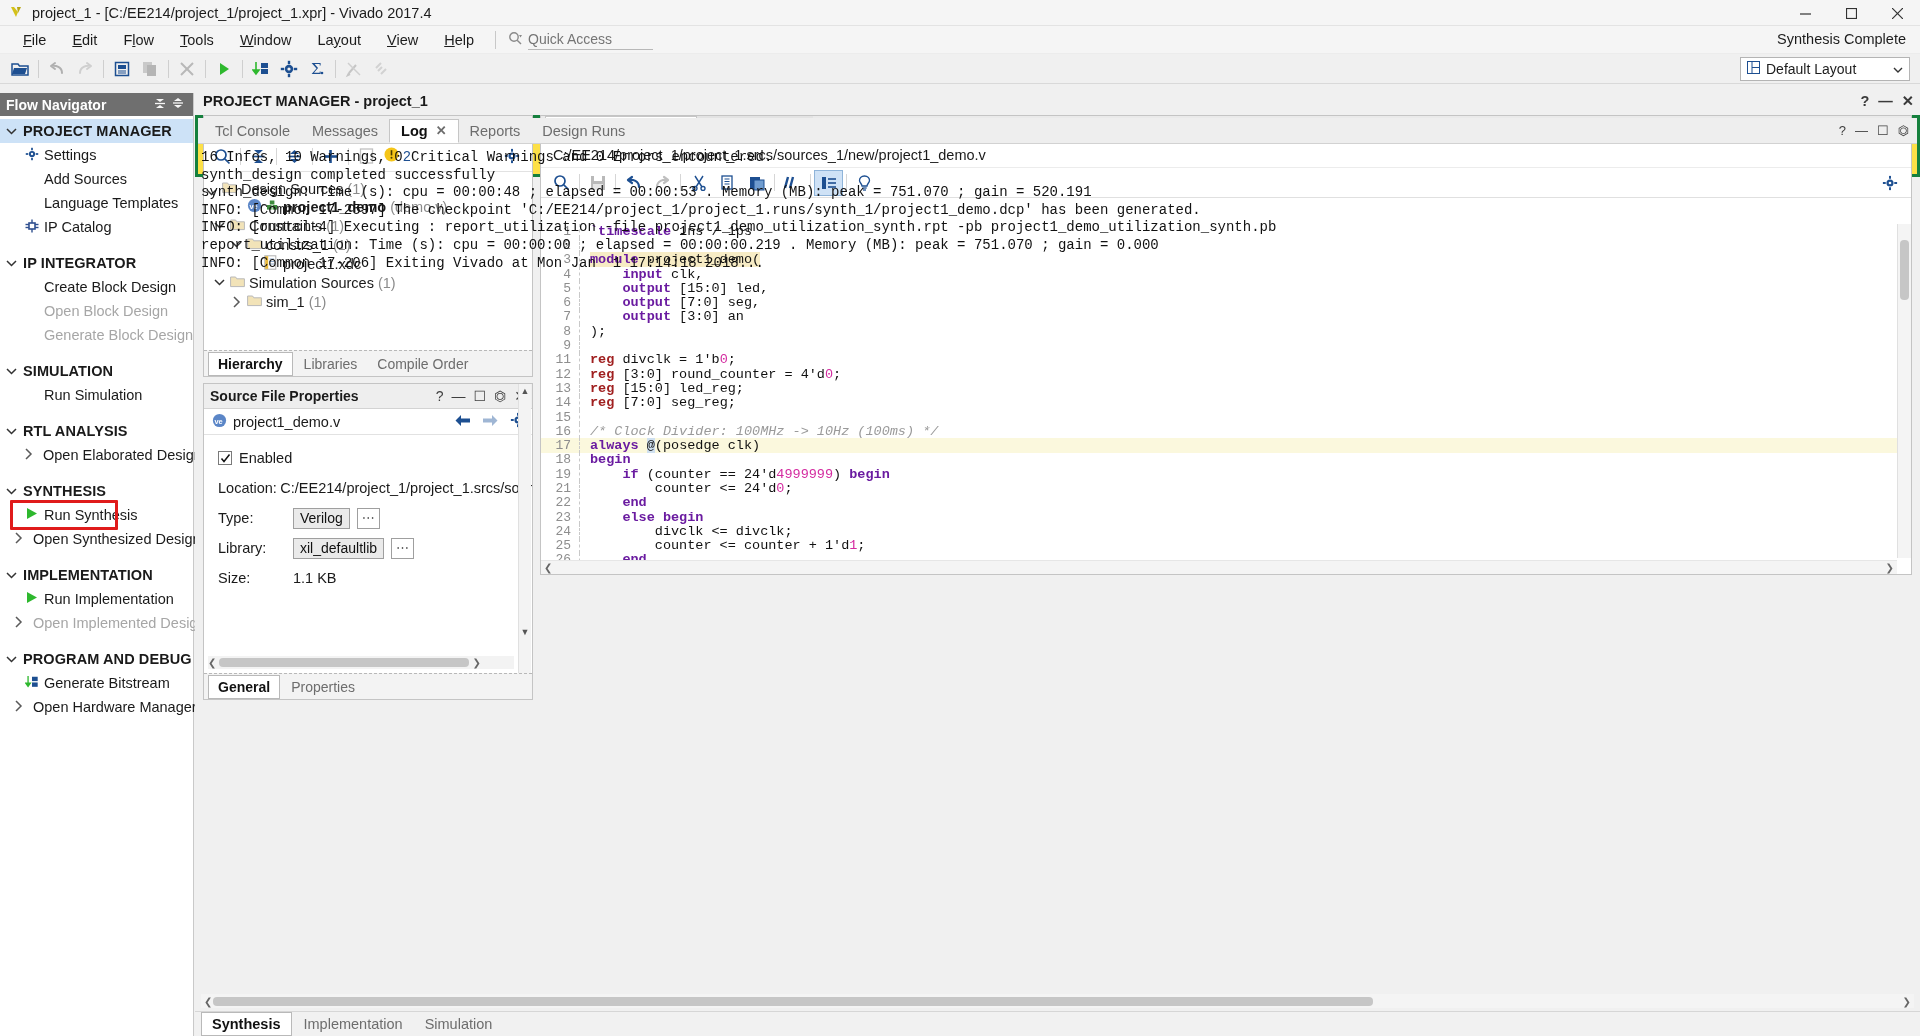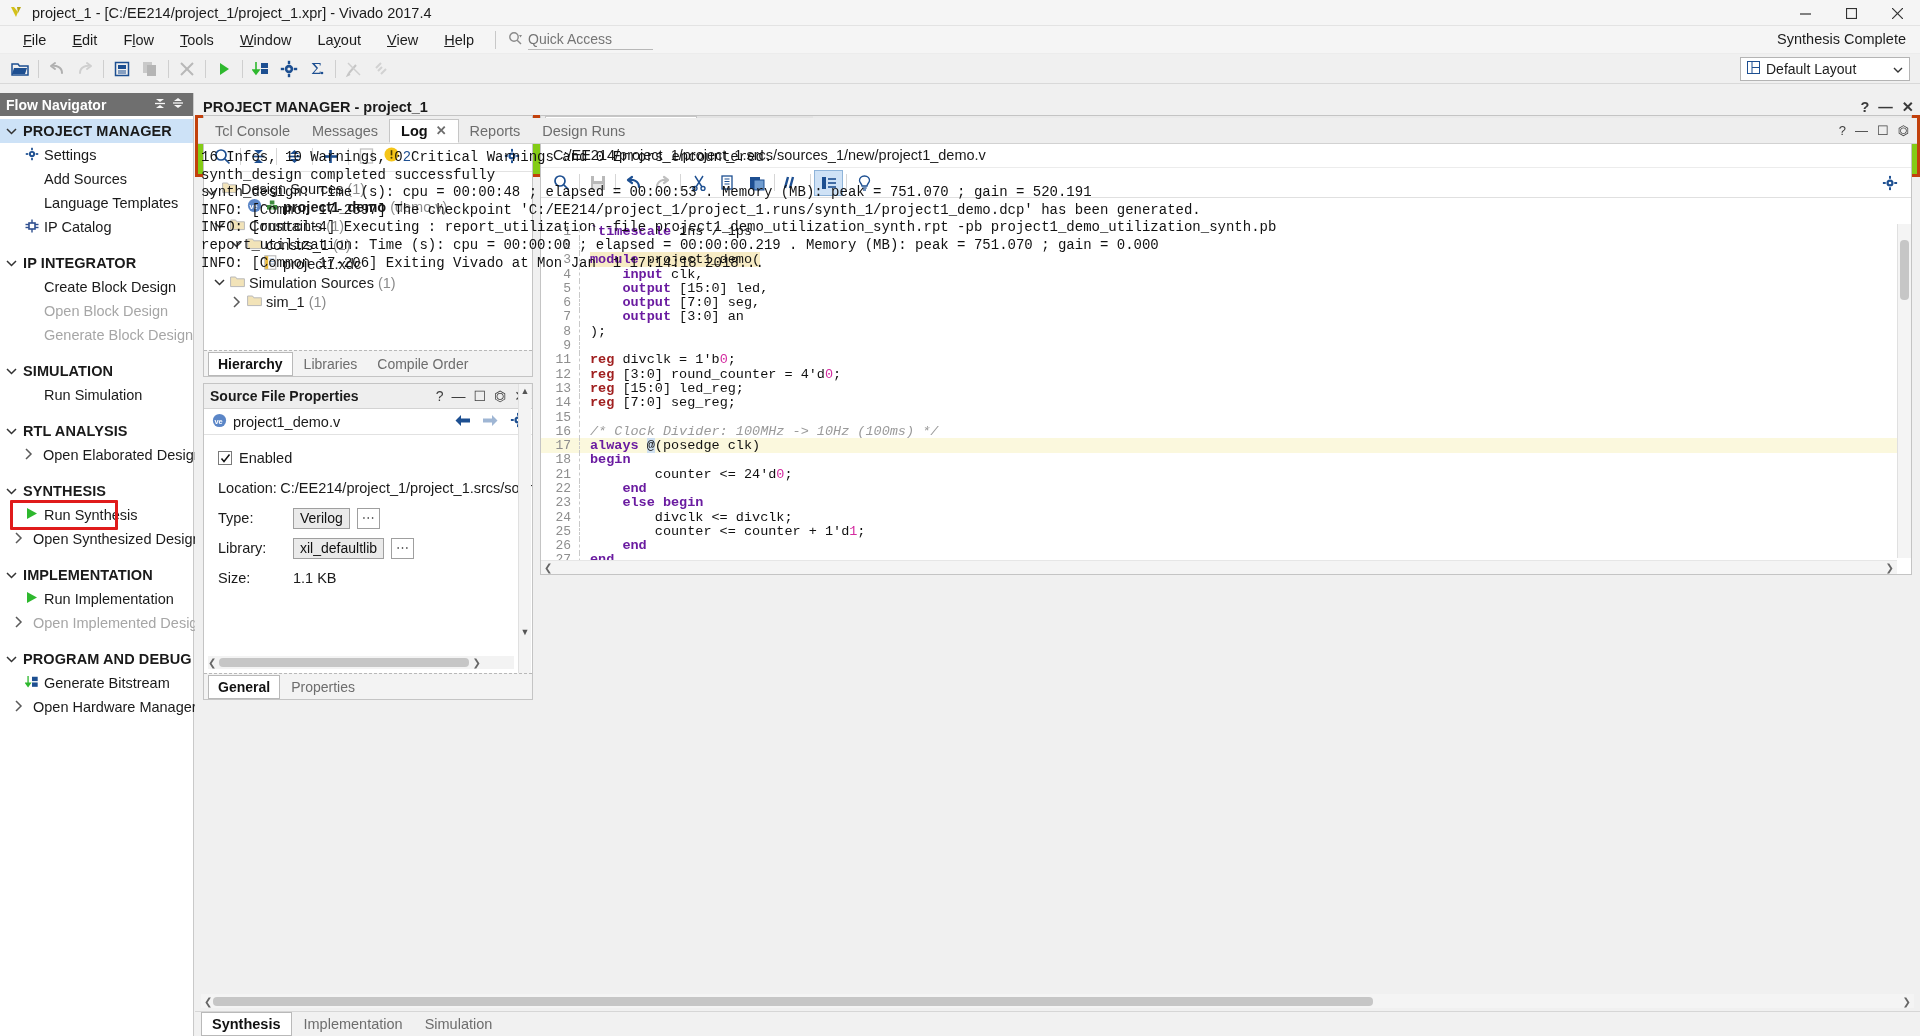--- a/index.html
+++ b/index.html
@@ -90,21 +90,21 @@
   .play { width:13px; flex:none; }
   .arrowr { width:13px; flex:none; color:#5a5a5a; }
   .highlight-box {
     position:absolute; border:3px solid #e01b1b; border-radius:1px;
     pointer-events:none;
   }
 
   
   .main { position:absolute; left:195px; top:93px; right:0; bottom:0; background:#f0f0f0; }
   .pm-bar {
-    height:22px; display:flex; align-items:flex-end; padding-left:8px;
+    height:22px; display:flex; align-items:flex-start; padding-left:8px;
     font-size:14.5px; font-weight:bold; color:#1a1a1a; position:relative;
   }
   .pm-bar .pm-icons { position:absolute; right:6px; display:flex; gap:9px; align-items:center; color:#3a3a3a; }
 
   .panel { background:#fff; border:1px solid #c4c4c4; position:absolute; }
   .panel-head {
     height:25px; background:#eeeeee; border-bottom:1px solid #d3d3d3;
     display:flex; align-items:center; padding:0 6px; font-size:14px; font-weight:bold;
     color:#1a1a1a; position:relative;
   }
@@ -212,21 +212,21 @@
   .modhl { background:#f7ecc5; }
   .op { color:#111; }
   .atsel { background:#cfe0ef; }
   .code-vscroll { position:absolute; right:0; top:108px; bottom:16px; width:14px; background:#f4f4f4; border-left:1px solid #e0e0e0; }
   .code-vscroll .cthumb { position:absolute; left:2px; right:2px; top:16px; height:60px; background:#c6c6c6; border-radius:4px; }
   .code-marks { position:absolute; right:0; top:112px; width:14px; }
   .mark { position:absolute; right:2px; width:9px; height:4px; }
   .code-hscroll { position:absolute; left:0; right:14px; bottom:0; height:14px; background:#f4f4f4; border-top:1px solid #e6e6e6; display:flex; align-items:center; justify-content:space-between; padding:0 3px; font-size:10px; color:#666; }
 
   
-  #console { left:8px; right:8px; top:528px; bottom:8px; border:3px solid #c2410c; background:#84cc16; }
+  #console { left:8px; right:8px; top:528px; bottom:8px; border:3px solid #15803d; background:#fde047; }
   .con-tabs {
     height:26px; background:#eeeeee; display:flex; align-items:center; padding-left:6px;
     border-bottom:1px solid #d2d2d2; position:relative;
   }
   .ctab { display:flex; align-items:center; gap:8px; font-size:14.5px; color:#6d6d6d; padding:3px 11px; }
   .ctab.active { color:#111; font-weight:bold; background:#fff; border:1px solid #c6c6c6; border-bottom:1px solid #fff; }
   .ctab .x { font-size:13px; color:#6d6d6d; }
   .con-wicons { position:absolute; right:8px; display:flex; gap:9px; color:#3f3f3f; font-size:13px; }
   .con-tools { height:30px; display:flex; align-items:center; padding-left:6px; gap:0; }
   .con-body {
@@ -996,20 +996,25 @@
               <span class="gut">17</span>
               <span class="gsep"></span>
               <span class="ctext"><span class="kw">always </span><span class="atsel">@</span><span class="op">(posedge clk)</span></span>
             </div>
             <div class="crow">
               <span class="gut">18</span>
               <span class="gsep"></span>
               <span class="ctext"><span class="kw">begin</span></span>
             </div>
             <div class="crow">
+              <span class="gut">19</span>
+              <span class="gsep"></span>
+              <span class="ctext"><span class="op">    </span><span class="kw">if</span><span class="op"> (counter == 24'd</span><span class="num">4999999</span><span class="op">) </span><span class="kw">begin</span></span>
+            </div>
+            <div class="crow">
               <span class="gut">21</span>
               <span class="gsep"></span>
               <span class="ctext"><span class="op">        counter &lt;= 24'd</span><span class="num">0</span><span class="op">;</span></span>
             </div>
             <div class="crow">
               <span class="gut">22</span>
               <span class="gsep"></span>
               <span class="ctext"><span class="op">    </span><span class="kw">end</span></span>
             </div>
             <div class="crow">

